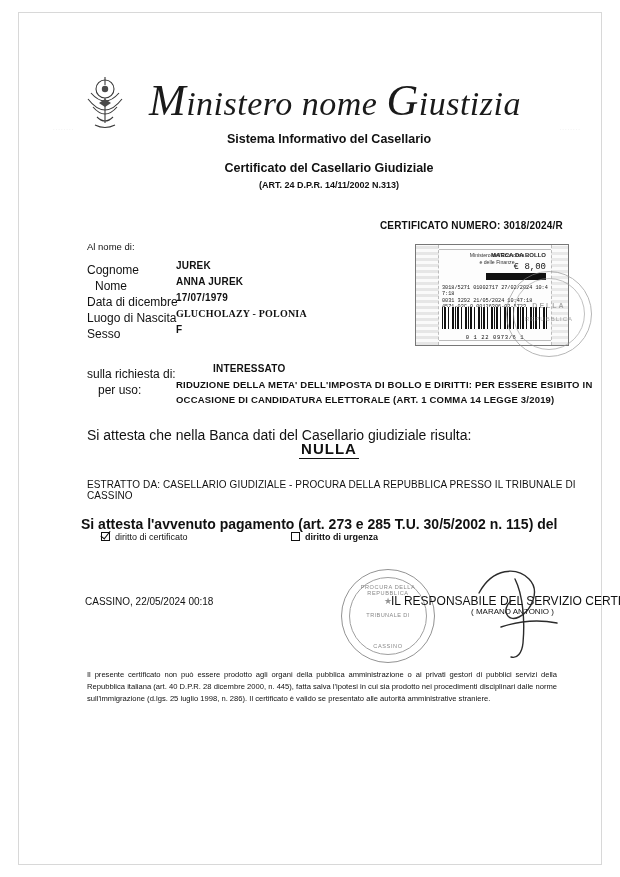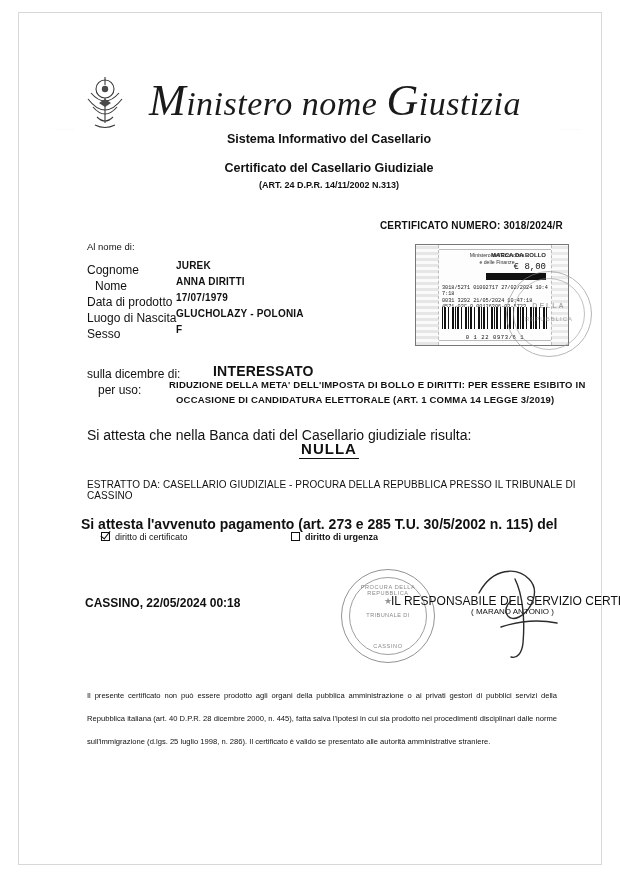--- a/index.html
+++ b/index.html
@@ -117,29 +117,29 @@
     color: #111;
     letter-spacing: 0.2px;
   }
   .lbl-cognome { left: 68px;  top: 250px; }
   .val-cognome { left: 157px; top: 247px; }
   .lbl-nome    { left: 68px;  top: 266px; margin-left: 8px; }
   .val-nome    { left: 157px; top: 263px; }
   .lbl-data    { left: 68px;  top: 282px; }
   .val-data    { left: 157px; top: 279px; }
   .lbl-luogo   { left: 68px;  top: 298px; }
-  .val-luogo   { left: 157px; top: 295px; }
+  .val-luogo   { left: 157px; top: 295px; font-family: Liberation Serif, serif; }
   .lbl-sesso   { left: 68px;  top: 314px; }
   .val-sesso   { left: 157px; top: 311px; }
 
   
   .lbl-richiesta { left: 68px; top: 354px; }
-  .val-richiesta { left: 157px; top: 350px; font-size: 14px; padding-left: 37px; }
+  .val-richiesta { left: 157px; top: 350px; font-size: 10px; padding-left: 37px; }
   .lbl-uso       { left: 68px; top: 370px; padding-left: 11px; }
-  .val-uso-1     { left: 150px; top: 366px; font-size: 9.5px; }
+  .val-uso-1     { left: 157px; top: 366px; font-size: 9.5px; }
   .val-uso-2     { left: 157px; top: 381px; font-size: 9.5px; }
 
   .attesta-line {
     position: absolute;
     left: 68px;
     top: 414px;
     font-size: 14px;
     color: #111;
   }
   .nulla {
@@ -201,23 +201,22 @@
     height: 9px;
     border-right: 1.4px solid #111;
     border-bottom: 1.4px solid #111;
     transform: rotate(38deg);
   }
 
   .place-date {
     position: absolute;
     left: 66px;
     top: 583px;
-    font-size: 12px;
-    color: #111;
-    font-weight: bold;
+    font-size: 10px;
+    color: #111;
   }
   .responsabile {
     position: absolute;
     left: 372px;
     top: 581px;
     font-size: 12px;
     color: #111;
     white-space: nowrap;
   }
   .responsabile-name {
@@ -225,24 +224,24 @@
     left: 452px;
     top: 594px;
     font-size: 8px;
     color: #111;
   }
 
   
   .footer {
     position: absolute;
     left: 68px;
-    top: 671px;
+    top: 656px;
     width: 470px;
     font-size: 7.6px;
-    line-height: 23px;
+    line-height: 12px;
     color: #111;
     text-align: justify;
   }
 
   
   .bollo {
     position: absolute;
     left: 396px;
     top: 231px;
     width: 152px;
@@ -485,23 +484,23 @@
     <div class="subtitle-3">(ART. 24 D.P.R. 14/11/2002 N.313)</div>
 
     <div class="cert-number">CERTIFICATO NUMERO: 3018/2024/R</div>
 
     <div class="label-atname">Al nome di:</div>
 
     <div class="field-label lbl-cognome">Cognome</div>
     <div class="field-value val-cognome">JUREK</div>
 
     <div class="field-label lbl-nome">Nome</div>
-    <div class="field-value val-nome">ANNA DIRITTI</div>
-
-    <div class="field-label lbl-data">Data di prodotto</div>
+    <div class="field-value val-nome">ANNA JUREK</div>
+
+    <div class="field-label lbl-data">Data di dicembre</div>
     <div class="field-value val-data">17/07/1979</div>
 
     <div class="field-label lbl-luogo">Luogo di Nascita</div>
     <div class="field-value val-luogo">GLUCHOLAZY - POLONIA</div>
 
     <div class="field-label lbl-sesso">Sesso</div>
     <div class="field-value val-sesso">F</div>
 
     <div class="bollo">
       <div class="bollo-frame"></div>
@@ -522,21 +521,21 @@
       </div>
       <div class="barcode"></div>
       <div class="barcode-num">0 1 22 0973/6 1</div>
     </div>
 
     <div class="round-seal">
       <div class="seal-text">DELLA</div>
       <div class="seal-text2">REPUBBLICA</div>
     </div>
 
-    <div class="field-label lbl-richiesta">sulla dicembre di:</div>
+    <div class="field-label lbl-richiesta">sulla richiesta di:</div>
     <div class="field-value val-richiesta">INTERESSATO</div>
 
     <div class="field-label lbl-uso">per uso:</div>
     <div class="field-value val-uso-1">RIDUZIONE DELLA META' DELL'IMPOSTA DI BOLLO E DIRITTI: PER ESSERE ESIBITO IN</div>
     <div class="field-value val-uso-2">OCCASIONE DI CANDIDATURA ELETTORALE (ART. 1 COMMA 14 LEGGE 3/2019)</div>
 
     <div class="attesta-line">Si attesta che nella Banca dati del Casellario giudiziale risulta:</div>
     <div class="nulla"><span>NULLA</span></div>
     <div class="estratto">ESTRATTO DA: CASELLARIO GIUDIZIALE - PROCURA DELLA REPUBBLICA PRESSO IL TRIBUNALE DI CASSINO</div>
 

